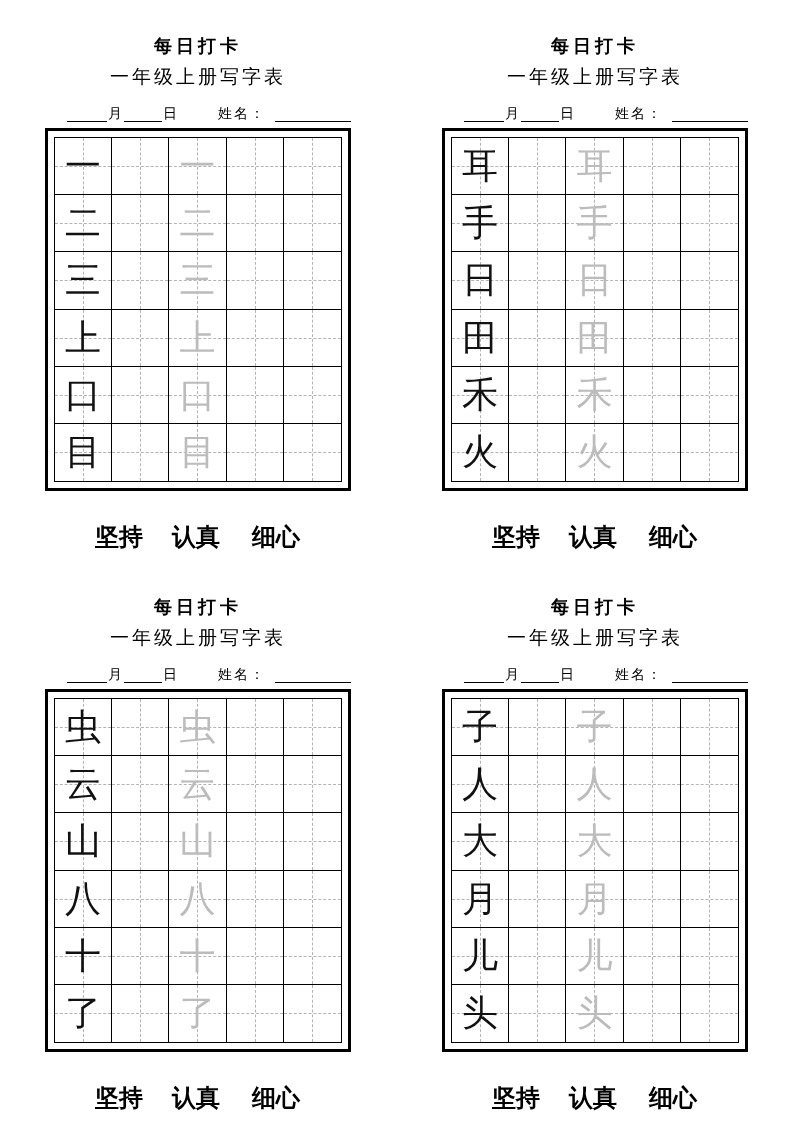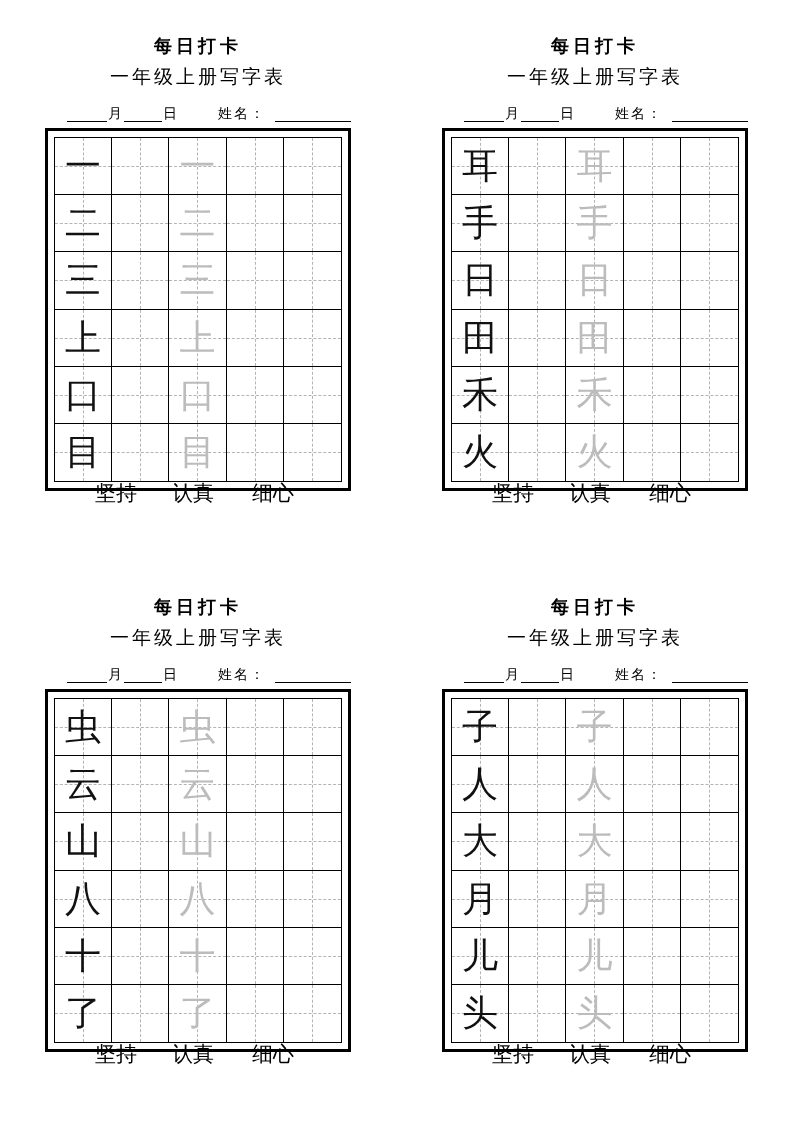--- a/index.html
+++ b/index.html
@@ -50,22 +50,22 @@
     border-top: 1px dashed #b4b4b4;
   }
   .char {
     position: relative; z-index: 1;
     font-size: 36px; line-height: 1; font-family: "DejaVu Serif", "Liberation Serif", serif;
   }
   .char.model { color: #111; }
   .char.trace { color: #bcbcbc; }
 
   .motto {
-    position: absolute; top: 448px; left: 0; width: 306px; height: 28px;
-    font-size: 21px; font-weight: normal; line-height: 28px;
+    position: absolute; top: 492px; left: 0; width: 306px; height: 28px;
+    font-size: 24px; font-weight: bold; line-height: 28px;
   }
   .motto span { position: absolute; top: 0; }
 </style>
 </head>
 <body>
 
 <div id="root">
     <div class="card" style="left: 45px; top: 31px;">
       <div class="card-title">每日打卡</div>
       <div class="card-subtitle">一年级上册写字表</div>

